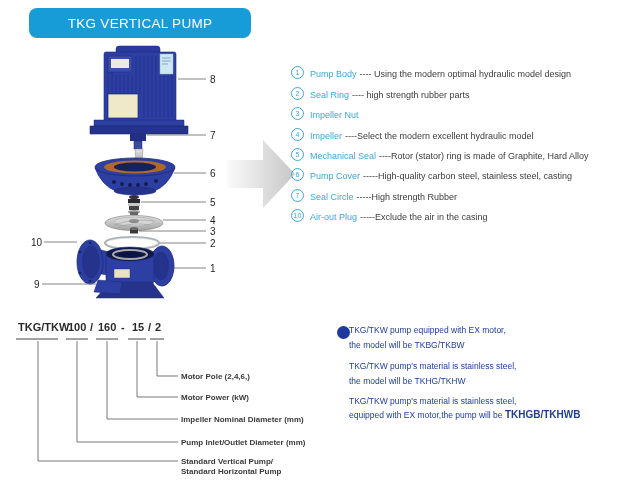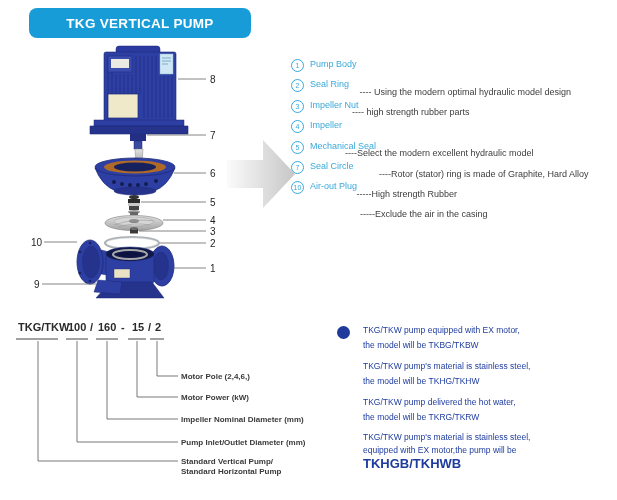--- a/index.html
+++ b/index.html
@@ -1,41 +1,41 @@
 <!DOCTYPE html>
 <html><head>
 <meta charset="utf-8">
 <style>
   html,body{margin:0;padding:0;background:#ffffff;}
   .page{position:relative;width:617px;height:500px;background:#ffffff;overflow:hidden;
         font-family:"Liberation Sans",sans-serif;}
   
   .banner{position:absolute;left:29px;top:8px;width:222px;height:30px;background:#189cd8;
-          border-radius:8px;color:#ffffff;font-weight:bold;font-size:13.5px;letter-spacing:.3px;
+          border-radius:8px;color:#ffffff;font-weight:normal;font-size:13.5px;letter-spacing:.3px;
           display:flex;align-items:center;justify-content:center;}
   
   .pump-svg{position:absolute;left:10px;top:42px;}
   .arrow-svg{position:absolute;left:227px;top:134px;}
   .model-svg{position:absolute;left:8px;top:314px;}
   svg text{font-family:"Liberation Sans",sans-serif;}
   
   .parts-list{position:absolute;left:291px;top:59px;width:322px;}
-  .part-row{height:20.4px;display:flex;align-items:flex-start;white-space:nowrap;font-size:9px;}
+  .part-row{height:20.4px;display:flex;align-items:flex-end;white-space:nowrap;font-size:9px;}
   .pnum{width:11px;height:11px;border:1px solid #3aa9da;border-radius:50%;color:#3aa9da;
         font-size:7px;line-height:11px;display:inline-flex;align-items:center;justify-content:center;
         margin-right:6px;flex:0 0 auto;}
   .pname{color:#3aa9da;margin-right:3px;}
   .pdesc{color:#3c3c3c;margin-top:28px;}
   
   .notes{position:absolute;left:337px;top:323px;width:278px;color:#1e3c9e;font-size:8.5px;}
   .note-bullet{position:absolute;left:0;top:3px;width:13px;height:13px;border-radius:50%;background:#1e3a9a;}
-  .note-body{margin-left:26px;}
+  .note-body{margin-left:12px;}
   .note-group{margin-bottom:6px;line-height:15px;}
   .note-group.tight{line-height:13px;}
-  .note-bold{font-weight:bold;font-size:13px;}
+  .note-bold{font-weight:bold;font-size:10px;}
 </style>
 </head>
 <body>
 
 <div class="page">
 
   <div class="banner">TKG VERTICAL PUMP</div>
 
   <svg class="pump-svg" width="250" height="275" viewBox="0 0 250 275">
     <defs>
@@ -179,20 +179,25 @@
       <span class="pnum">4</span>
       <span class="pname">Impeller</span>
       <span class="pdesc">----Select the modern excellent hydraulic model</span>
     </div>
     <div class="part-row">
       <span class="pnum">5</span>
       <span class="pname">Mechanical Seal</span>
       <span class="pdesc">----Rotor (stator) ring is made of Graphite, Hard Alloy</span>
     </div>
     <div class="part-row">
+      <span class="pnum">6</span>
+      <span class="pname">Pump Cover</span>
+      <span class="pdesc">-----High-quality carbon steel, stainless steel, casting</span>
+    </div>
+    <div class="part-row">
       <span class="pnum">7</span>
       <span class="pname">Seal Circle</span>
       <span class="pdesc">-----High strength Rubber</span>
     </div>
     <div class="part-row">
       <span class="pnum">10</span>
       <span class="pname">Air-out Plug</span>
       <span class="pdesc">-----Exclude the air in the casing</span>
     </div>
   </div>
@@ -236,24 +241,20 @@
     <span class="note-bullet"></span>
     <div class="note-body">
       <div class="note-group">
         <div>TKG/TKW pump equipped with EX motor,</div>
         <div>the model will be TKBG/TKBW</div>
       </div>
       <div class="note-group">
         <div>TKG/TKW pump's material is stainless steel,</div>
         <div>the model will be TKHG/TKHW</div>
       </div>
-      <div class="note-group">
-        <div>TKG/TKW pump delivered the hot water,</div>
-        <div>the model will be TKRG/TKRW</div>
-      </div>
       <div class="note-group tight">
         <div>TKG/TKW pump's material is stainless steel,</div>
         <div>
           <span>equipped with EX motor,the pump will be </span><span class="note-bold">TKHGB/TKHWB</span>
         </div>
       </div>
     </div>
   </div>
 
 </div>

